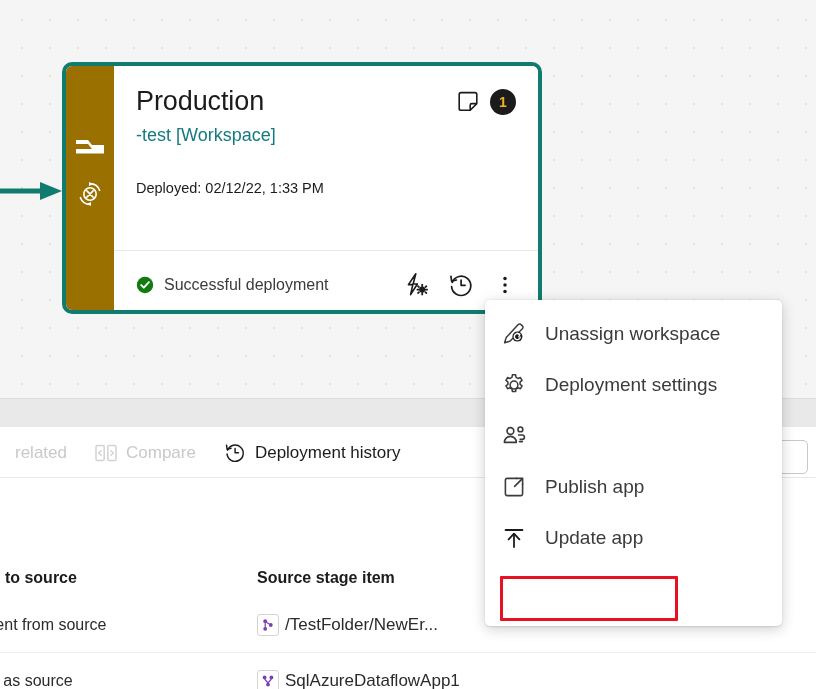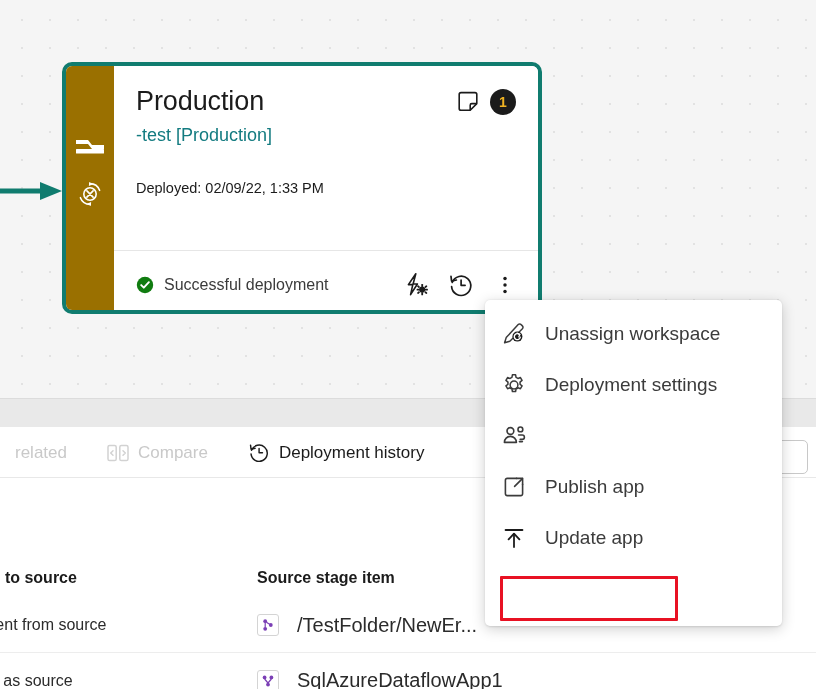--- a/index.html
+++ b/index.html
@@ -205,21 +205,21 @@
     border-top: 1px solid #dcdcdc;
   }
 
   .panel-toolbar {
     position: absolute;
     left: 0;
     top: 30px;
     width: 816px;
     height: 50px;
     display: flex;
-    gap: 12px;
+    gap: 0;
     border-bottom: 1px solid #e8e8e8;
   }
 
   .tb-item {
     display: flex;
     align-items: center;
     gap: 9px;
     padding: 6px 14px;
     font-size: 17px;
     cursor: pointer;
@@ -304,22 +304,22 @@
     font-size: 16px;
     color: #2b2b2b;
     white-space: nowrap;
   }
 
   .cell-right {
     position: absolute;
     left: 257px;
     display: flex;
     align-items: center;
-    gap: 18px;
-    font-size: 20px;
+    gap: 6px;
+    font-size: 17px;
     color: #2b2b2b;
     white-space: nowrap;
   }
 
   .item-type-icon {
     width: 22px;
     height: 22px;
     border: 1px solid #d4d4d4;
     border-radius: 3px;
     background: #fff;
@@ -418,23 +418,23 @@
           <div class="stage-title">Production</div>
 
           <svg class="note-icon" viewBox="0 0 24 24">
             <path d="M3.2 4.4 a1.8 1.8 0 0 1 1.8 -1.8 h14 a1.8 1.8 0 0 1 1.8 1.8 v9.2 l-6.6 6.6 h-9.2 a1.8 1.8 0 0 1 -1.8 -1.8 z" fill="none" stroke="#1b1b1b" stroke-width="1.6" stroke-linejoin="round"></path>
             <path d="M20.8 13.6 h-5.0 a1.6 1.6 0 0 0 -1.6 1.6 v5.0" fill="none" stroke="#1b1b1b" stroke-width="1.6" stroke-linejoin="round"></path>
           </svg>
 
           <div class="item-count-badge">1</div>
         </div>
 
-        <div class="stage-subtitle">-test [Production]</div>
-
-        <div class="stage-deployed">Deployed: 02/09/22, 1:33 PM</div>
+        <div class="stage-subtitle">-test [Workspace]</div>
+
+        <div class="stage-deployed">Deployed: 02/12/22, 1:33 PM</div>
       </div>
 
       <div class="stage-footer">
         <div class="deploy-status">
           <svg class="status-check" viewBox="0 0 18 18">
             <circle cx="9" cy="9" r="8.2" fill="#107c10"></circle>
             <path d="M5.2 9.1 L7.8 11.7 L12.9 6.2" fill="none" stroke="#ffffff" stroke-width="1.9" stroke-linecap="round" stroke-linejoin="round"></path>
           </svg>
           <span class="status-text">Successful deployment</span>
         </div>

